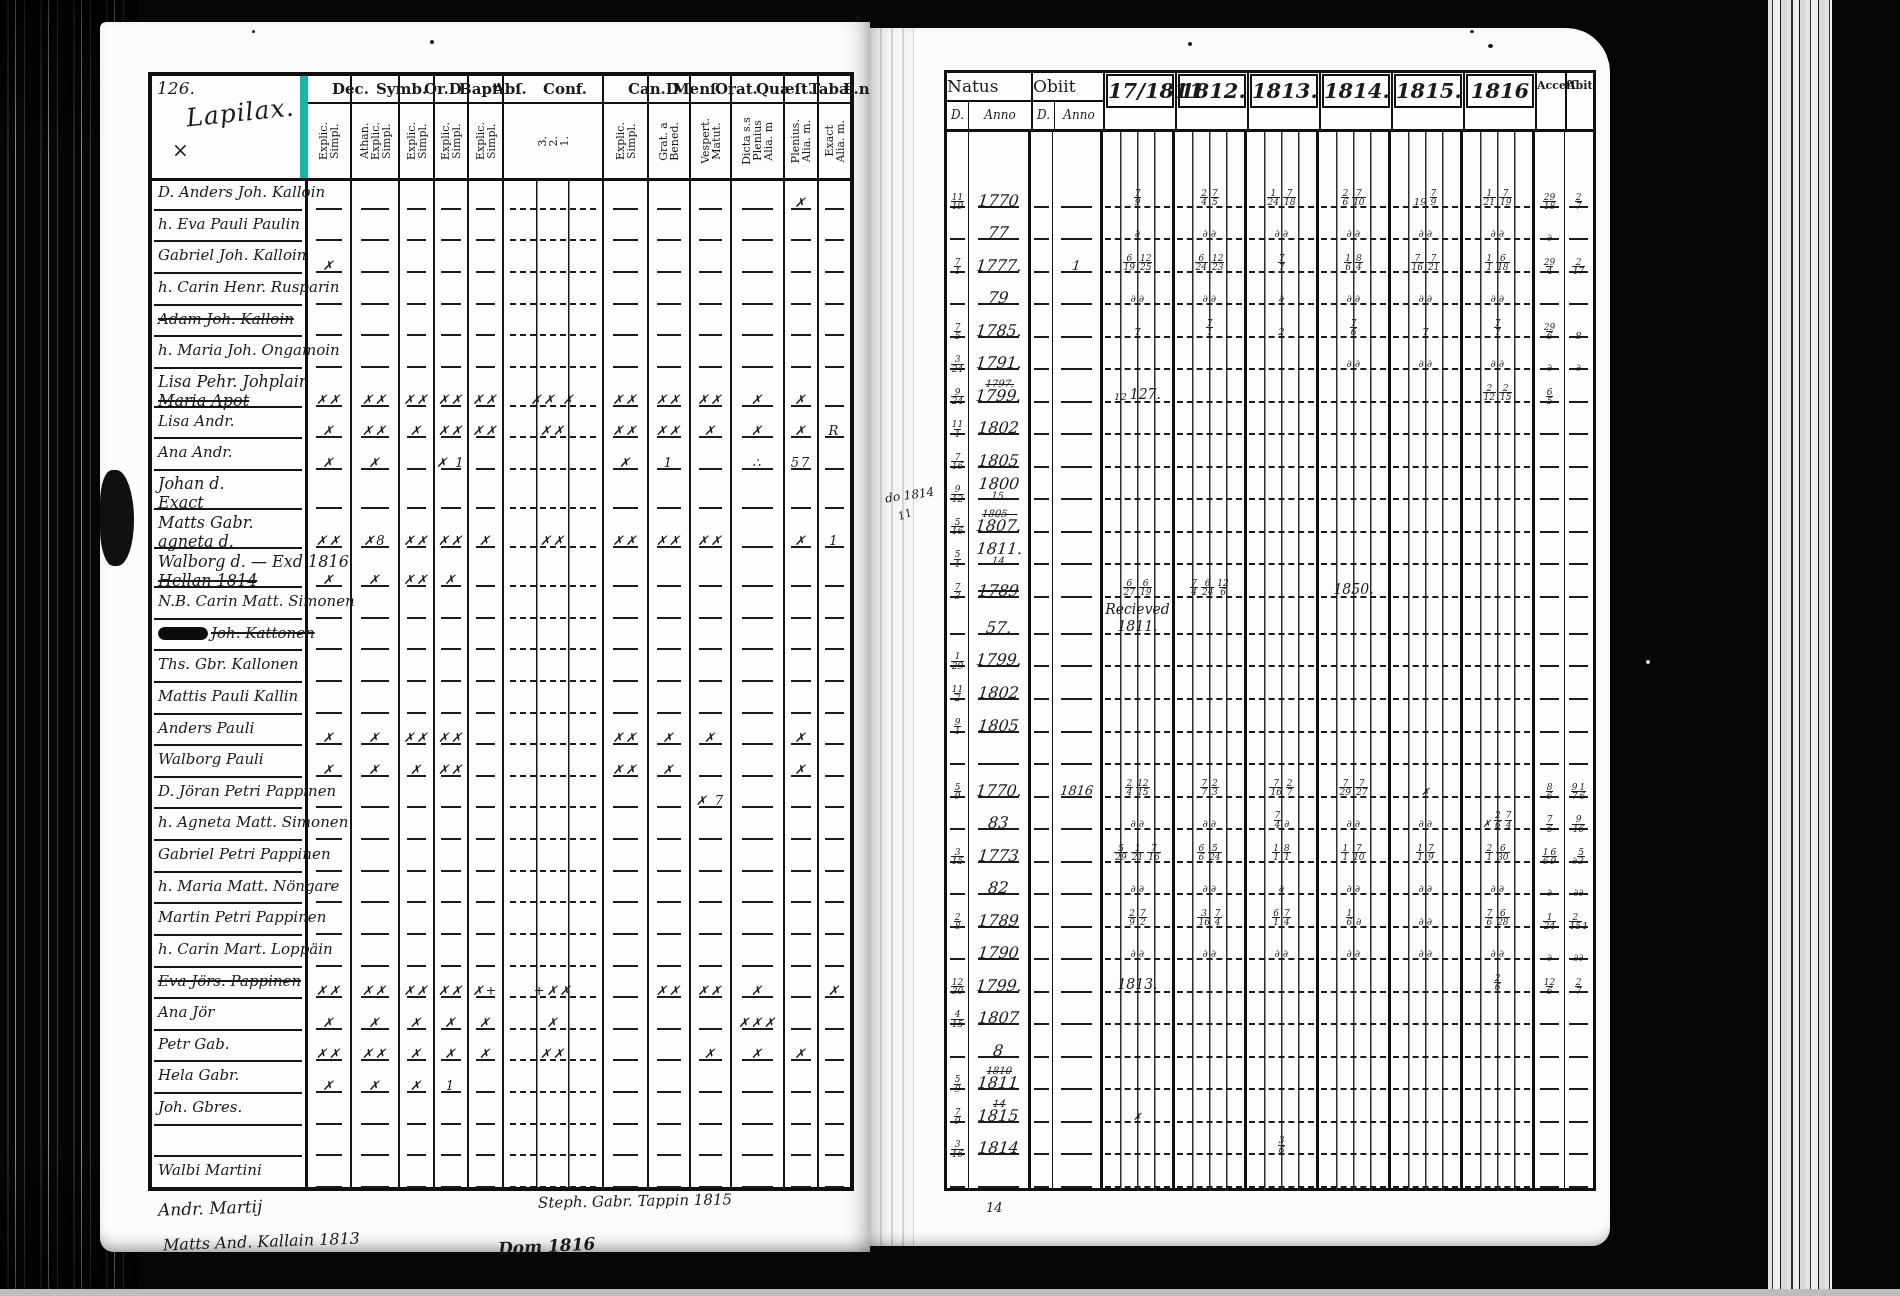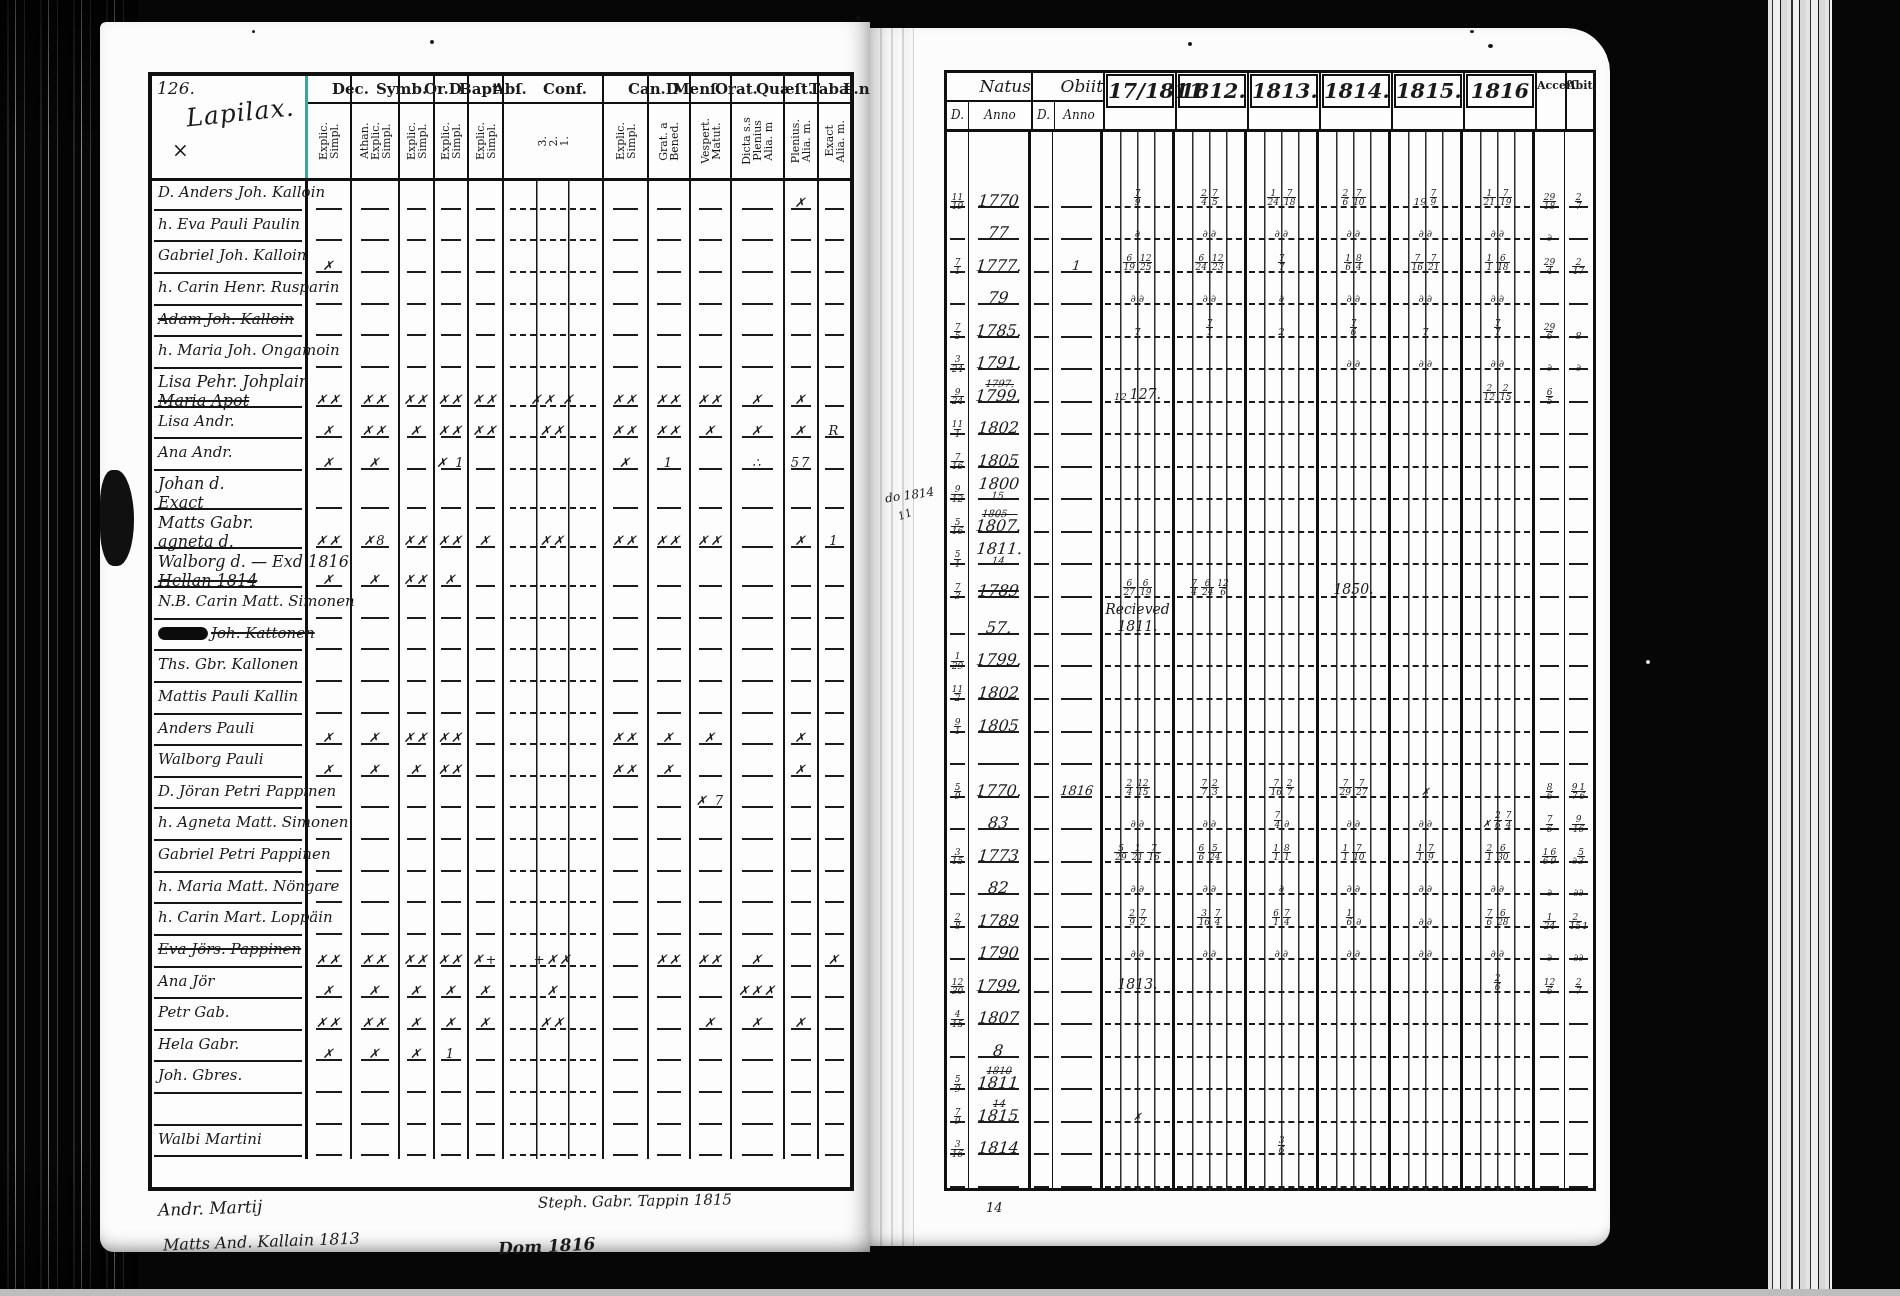--- a/index.html
+++ b/index.html
@@ -17,21 +17,21 @@
   .page-left{left:100px;top:22px;width:770px;height:1230px;border-radius:6px 0 0 14px;
     box-shadow:inset -18px 0 22px -14px rgba(0,0,0,.35), inset 0 -14px 18px -12px rgba(0,0,0,.45);}
   .page-right{left:870px;top:28px;width:740px;height:1218px;border-radius:0 44px 18px 0;
     box-shadow:inset 16px 0 20px -14px rgba(0,0,0,.35), inset 0 -12px 16px -12px rgba(0,0,0,.4);}
   .gutter{position:absolute;left:876px;top:28px;width:38px;height:1218px;
     background:repeating-linear-gradient(90deg,rgba(0,0,0,.02) 0 4px,rgba(0,0,0,.16) 4px 6px,rgba(0,0,0,.03) 6px 11px);}
   .noise{position:absolute;background:#101010;border-radius:50%;}
   
   .table-left{position:absolute;left:148px;top:72px;width:706px;height:1119px;border:4px solid #101010;background:#fdfdfd;box-sizing:border-box;}
   .lhead{display:grid;height:102px;grid-template-columns:156px 44px 48px 35px 34px 35px 100px 45px 42px 41px 53px 34px 31px;border-bottom:3px solid #101010;}
-  .lhead .corner{position:relative;border-right:3px solid #14b8a6;}
+  .lhead .corner{position:relative;border-right:8px solid #14b8a6;}
   .pagenum{position:absolute;left:5px;top:2px;font-style:italic;font-size:17px;}
   .ltitle{position:absolute;left:34px;top:22px;font-style:italic;font-size:25px;transform:rotate(-6deg);letter-spacing:1px;}
   .lmark{position:absolute;left:20px;top:62px;font-size:20px;font-style:italic;}
   .lhcol{display:flex;flex-direction:column;border-right:2px solid #101010;}
   .lhcol:last-child{border-right:none;}
   .lhlab{height:26px;border-bottom:2px solid #101010;font-weight:bold;font-size:15px;text-align:center;line-height:26px;white-space:nowrap;overflow:visible;padding-left:24px;}
   .lhsub{flex:1;display:flex;align-items:center;justify-content:center;overflow:hidden;}
   .vtext{writing-mode:vertical-rl;transform:rotate(180deg);font-size:11px;line-height:11px;text-align:center;white-space:pre-line;}
   .lbody{display:grid;grid-template-rows:repeat(31,1fr);height:1010px;border-radius:20px;}
   .lrow{display:grid;grid-template-columns:156px 44px 48px 35px 34px 35px 100px 45px 42px 41px 53px 34px 31px;}
@@ -46,21 +46,21 @@
   .lcell::after{content:"";position:absolute;left:20%;right:20%;bottom:3px;border-bottom:2px solid #1b1b1b;}
   .lcell.c5{background-image:linear-gradient(#161616,#161616),linear-gradient(#161616,#161616);
     background-size:1.5px 100%,1.5px 100%;background-position:33% 0,66% 0;background-repeat:no-repeat;}
   .lcell.c5::after{left:6%;right:6%;border-bottom:2px dashed #1b1b1b;}
   .mk{font-size:13px;font-style:italic;letter-spacing:2px;position:relative;z-index:1;line-height:12px;}
   
   .table-right{position:absolute;left:944px;top:70px;width:652px;height:1121px;border:3px solid #101010;background:#fdfdfd;box-sizing:border-box;}
   .rhead{display:grid;height:56px;grid-template-columns:86px 72px 72px 72px 72px 72px 72px 72px 30px 28px;border-bottom:3px solid #101010;}
   .rhg{display:flex;flex-direction:column;border-right:2.5px solid #101010;}
   .rhg:last-child{border-right:none;}
-  .rhlab{height:27px;font-style:italic;font-size:17px;text-align:right;line-height:26px;border-bottom:2px solid #101010;}
+  .rhlab{height:27px;font-size:17px;text-align:left;line-height:26px;border-bottom:2px solid #101010;}
   .rhsub{flex:1;display:grid;}
   .rhsub.natus{grid-template-columns:22px 62px;}
   .rhsub.obiit{grid-template-columns:22px 48px;}
   .rhsub span{border-right:1.5px solid #141414;font-size:12px;font-style:italic;text-align:center;line-height:26px;}
   .rhsub span:last-child{border-right:none;}
   .ryear{font-weight:bold;font-style:italic;font-size:21px;text-align:center;line-height:30px;border:2.5px solid #101010;margin:1px;white-space:nowrap;}
   .rsmall{font-size:11px;font-weight:bold;text-align:center;line-height:26px;}
   .rbody{display:grid;grid-template-rows:46px repeat(31,1fr);height:1059px;}
   .rrow{display:grid;grid-template-columns:22px 62px 22px 50px 72px 72px 72px 72px 72px 72px 30px 27px;}
   .rc{position:relative;border-right:1.5px solid #141414;display:flex;align-items:flex-end;justify-content:center;overflow:visible;}
@@ -640,20 +640,35 @@
         <div class="lcell c4"></div>
         <div class="lcell c5"></div>
         <div class="lcell c6"></div>
         <div class="lcell c7"></div>
         <div class="lcell c8"></div>
         <div class="lcell c9"></div>
         <div class="lcell c10"></div>
         <div class="lcell c11"></div>
       </div>
       <div class="lrow">
+        <div class="lname"><span class="n1">Martin Petri Pappinen</span></div>
+        <div class="lcell c0"></div>
+        <div class="lcell c1"></div>
+        <div class="lcell c2"></div>
+        <div class="lcell c3"></div>
+        <div class="lcell c4"></div>
+        <div class="lcell c5"></div>
+        <div class="lcell c6"></div>
+        <div class="lcell c7"></div>
+        <div class="lcell c8"></div>
+        <div class="lcell c9"></div>
+        <div class="lcell c10"></div>
+        <div class="lcell c11"></div>
+      </div>
+      <div class="lrow">
         <div class="lname"><span class="n1">h. Carin Mart. Loppäin</span></div>
         <div class="lcell c0"></div>
         <div class="lcell c1"></div>
         <div class="lcell c2"></div>
         <div class="lcell c3"></div>
         <div class="lcell c4"></div>
         <div class="lcell c5"></div>
         <div class="lcell c6"></div>
         <div class="lcell c7"></div>
         <div class="lcell c8"></div>

